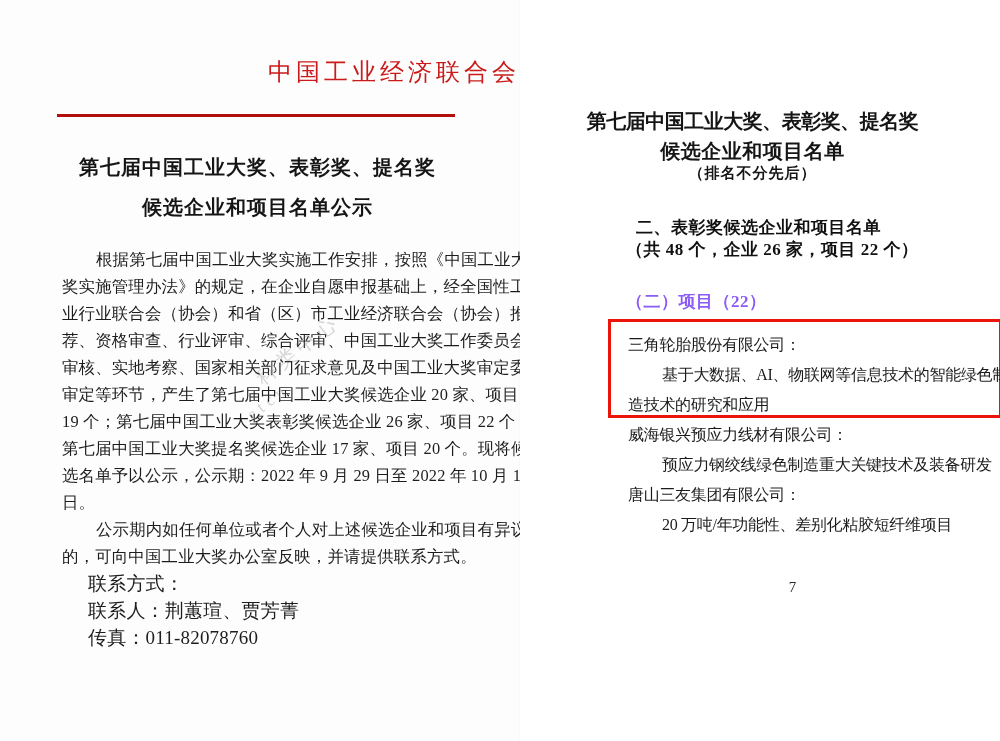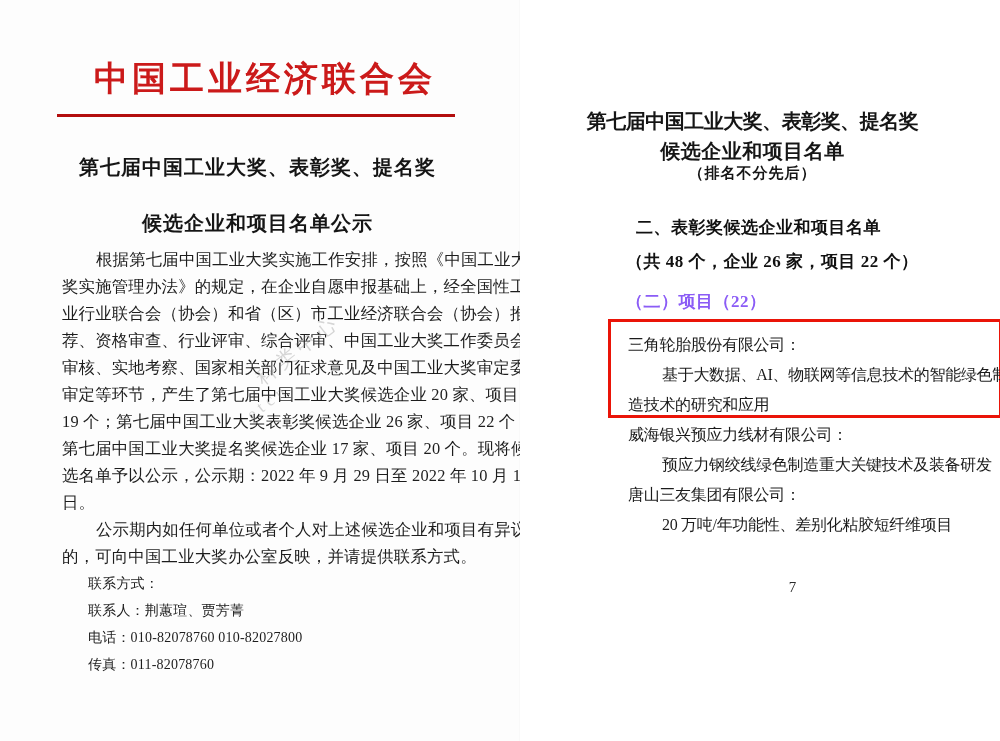--- a/index.html
+++ b/index.html
@@ -10,66 +10,66 @@
     color:#1f1f1f;
     box-shadow:inset 0 0 18px rgba(0,0,0,0.04);
   }
   .page{position:absolute;top:0;height:741px;}
   .page-left{left:0;width:520px;background:#fdfdfd;}
   .page-right{left:520px;width:480px;background:#ffffff;}
 
   
   .letterhead{
     position:absolute;top:56px;left:10px;width:510px;
-    text-align:center;font-size:34px;font-weight:bold;
+    text-align:right;font-size:24px;font-weight:normal;
     color:var(--letterhead-red,#cb1a1a);
     letter-spacing:4px;white-space:nowrap;
   }
   .red-rule{
     position:absolute;top:114px;left:57px;width:398px;height:3px;
     background:var(--rule-red,#b30e0e);
   }
   .doc-title{
     position:absolute;left:0;width:515px;text-align:center;
     font-size:20px;font-weight:bold;color:#151515;
     letter-spacing:1px;white-space:nowrap;
   }
   .doc-title.l1{top:154px;}
-  .doc-title.l2{top:210px;}
+  .doc-title.l2{top:194px;}
 
   .body-block{
     position:absolute;left:62px;width:444px;
     font-size:16.4px;line-height:27px;letter-spacing:0.2px;
     color:#1d1d1d;
   }
   .body-block .tline{white-space:nowrap;}
   .body-block .tline.indent{padding-left:34px;}
   .bb1{top:246px;}
   .bb2{top:516px;}
   .contact{
     position:absolute;left:88px;top:570px;width:420px;
-    font-size:14px;line-height:27px;letter-spacing:0.2px;color:#1d1d1d;
+    font-size:19px;line-height:27px;letter-spacing:0.2px;color:#1d1d1d;
   }
   .contact .tline{white-space:nowrap;}
 
   
   .rtitle{
     position:absolute;left:0;width:465px;text-align:center;
     font-weight:bold;color:#151515;white-space:nowrap;
   }
   .rtitle.r1{top:108px;font-size:20px;letter-spacing:-0.5px;}
   .rtitle.r2{top:138px;font-size:20px;letter-spacing:0.5px;}
   .rtitle.r3{top:164px;font-size:15px;letter-spacing:1px;}
 
   .rsection{
     position:absolute;left:116px;top:216px;
     font-size:17px;font-weight:bold;color:#111;letter-spacing:0.5px;white-space:nowrap;
   }
   .rcount{
-    position:absolute;left:106px;top:250px;
+    position:absolute;left:106px;top:238px;
     font-size:17px;font-weight:bold;color:#111;letter-spacing:0.5px;white-space:nowrap;
   }
   .rsubsection{
     position:absolute;left:106px;top:290px;
     font-size:17px;font-weight:bold;color:#8b5cf6;letter-spacing:0.5px;white-space:nowrap;
   }
   .entries{
     position:absolute;left:108px;top:330px;width:375px;
     font-size:16px;line-height:30px;letter-spacing:-0.3px;color:#1b1b1b;
   }
@@ -120,21 +120,20 @@
         <div class="tline">选名单予以公示，公示期：2022 年 9 月 29 日至 2022 年 10 月 18</div>
         <div class="tline">日。</div>
       </div>
     <div class="body-block bb2">
         <div class="tline indent">公示期内如任何单位或者个人对上述候选企业和项目有异议</div>
         <div class="tline">的，可向中国工业大奖办公室反映，并请提供联系方式。</div>
       </div>
     <div class="contact">
         <div class="tline">联系方式：</div>
         <div class="tline">联系人：荆蕙瑄、贾芳菁</div>
-        <div class="tline">电话：010-82078760 010-82027800</div>
         <div class="tline">传真：011-82078760</div>
       </div>
     <span class="wm wm1">科类中心</span>
     <span class="wm wm2">etcn</span>
   </div>
 
   <div class="seam"></div>
 
   <div class="page page-right">
     <div class="rtitle r1">第七届中国工业大奖、表彰奖、提名奖</div>

